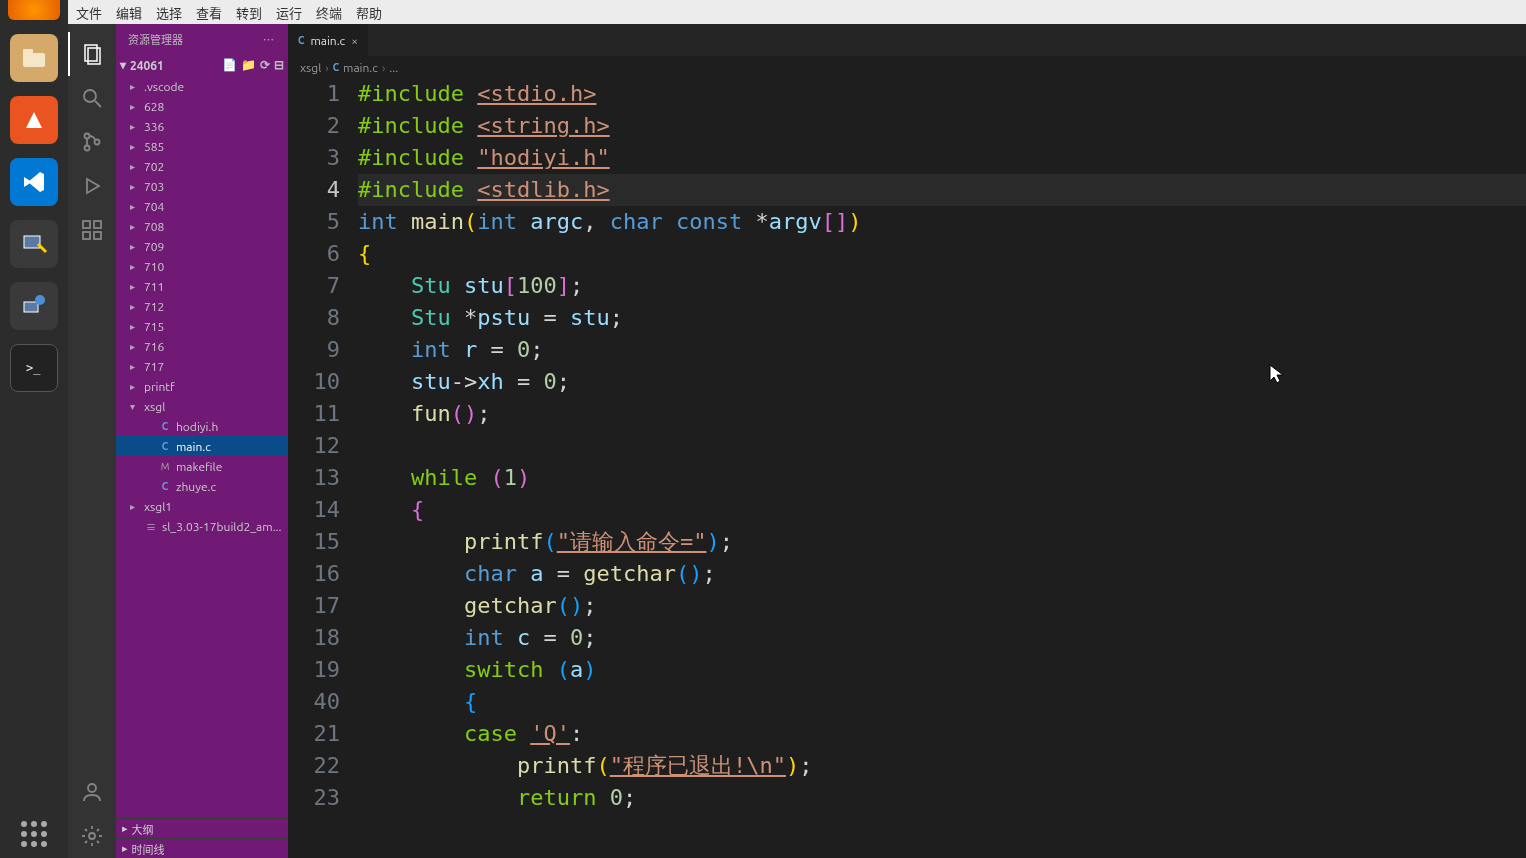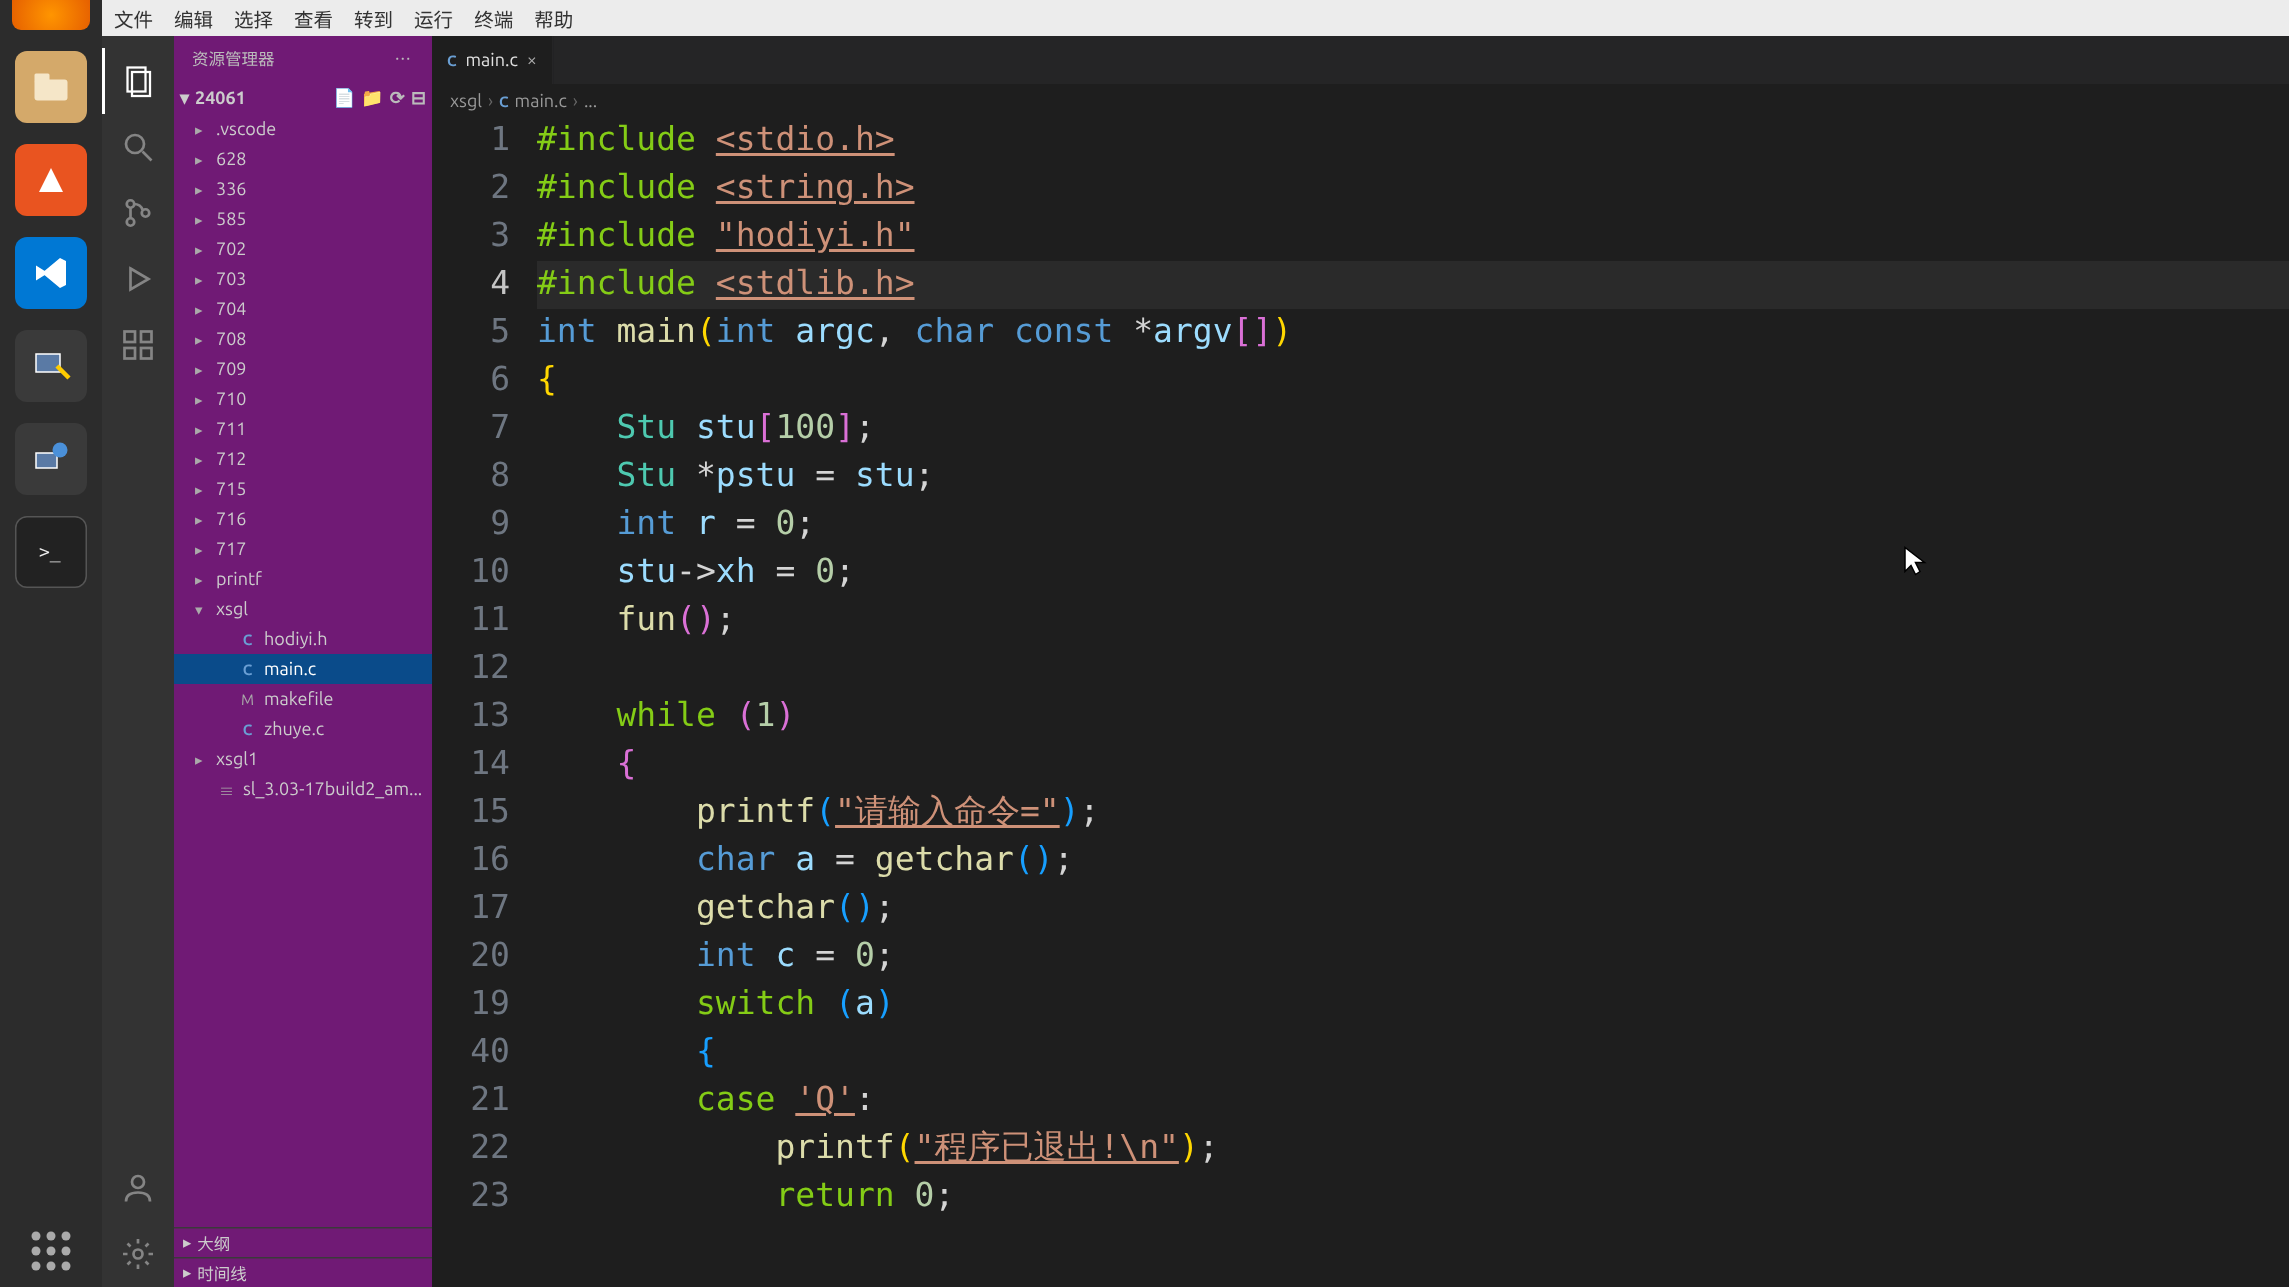--- a/index.html
+++ b/index.html
@@ -491,21 +491,21 @@
             <div class="ln">8</div>
             <div class="ln">9</div>
             <div class="ln">10</div>
             <div class="ln">11</div>
             <div class="ln">12</div>
             <div class="ln">13</div>
             <div class="ln">14</div>
             <div class="ln">15</div>
             <div class="ln">16</div>
             <div class="ln">17</div>
-            <div class="ln">20</div>
+            <div class="ln">18</div>
             <div class="ln">19</div>
             <div class="ln">40</div>
             <div class="ln">21</div>
             <div class="ln">22</div>
             <div class="ln">23</div>
           </div>
         <div class="code" id="code"><div class="line"><span class="tok-keyword">#include</span><span class="tok-punct"> </span><span class="tok-str">&lt;stdio.h&gt;</span></div><div class="line"><span class="tok-keyword">#include</span><span class="tok-punct"> </span><span class="tok-str">&lt;string.h&gt;</span></div><div class="line"><span class="tok-keyword">#include</span><span class="tok-punct"> </span><span class="tok-str">"hodiyi.h"</span></div><div class="line current"><span class="tok-keyword">#include</span><span class="tok-punct"> </span><span class="tok-str">&lt;stdlib.h&gt;</span></div><div class="line"><span class="tok-type">int</span><span class="tok-punct"> </span><span class="tok-func">main</span><span class="tok-paren">(</span><span class="tok-type">int</span><span class="tok-punct"> </span><span class="tok-var">argc</span><span class="tok-punct">, </span><span class="tok-type">char</span><span class="tok-punct"> </span><span class="tok-type">const</span><span class="tok-punct"> *</span><span class="tok-var">argv</span><span class="tok-brace">[]</span><span class="tok-paren">)</span></div><div class="line"><span class="tok-paren">{</span></div><div class="line"><span class="tok-punct">    </span><span class="tok-type2">Stu</span><span class="tok-punct"> </span><span class="tok-var">stu</span><span class="tok-brace">[</span><span class="tok-num">100</span><span class="tok-brace">]</span><span class="tok-punct">;</span></div><div class="line"><span class="tok-punct">    </span><span class="tok-type2">Stu</span><span class="tok-punct"> *</span><span class="tok-var">pstu</span><span class="tok-punct"> = </span><span class="tok-var">stu</span><span class="tok-punct">;</span></div><div class="line"><span class="tok-punct">    </span><span class="tok-type">int</span><span class="tok-punct"> </span><span class="tok-var">r</span><span class="tok-punct"> = </span><span class="tok-num">0</span><span class="tok-punct">;</span></div><div class="line"><span class="tok-punct">    </span><span class="tok-var">stu</span><span class="tok-punct">-&gt;</span><span class="tok-var">xh</span><span class="tok-punct"> = </span><span class="tok-num">0</span><span class="tok-punct">;</span></div><div class="line"><span class="tok-punct">    </span><span class="tok-func">fun</span><span class="tok-brace">()</span><span class="tok-punct">;</span></div><div class="line"></div><div class="line"><span class="tok-punct">    </span><span class="tok-keyword">while</span><span class="tok-punct"> </span><span class="tok-brace">(</span><span class="tok-num">1</span><span class="tok-brace">)</span></div><div class="line"><span class="tok-punct">    </span><span class="tok-brace">{</span></div><div class="line"><span class="tok-punct">        </span><span class="tok-func">printf</span><span class="tok-brace2">(</span><span class="tok-str">"请输入命令="</span><span class="tok-brace2">)</span><span class="tok-punct">;</span></div><div class="line"><span class="tok-punct">        </span><span class="tok-type">char</span><span class="tok-punct"> </span><span class="tok-var">a</span><span class="tok-punct"> = </span><span class="tok-func">getchar</span><span class="tok-brace2">()</span><span class="tok-punct">;</span></div><div class="line"><span class="tok-punct">        </span><span class="tok-func">getchar</span><span class="tok-brace2">()</span><span class="tok-punct">;</span></div><div class="line"><span class="tok-punct">        </span><span class="tok-type">int</span><span class="tok-punct"> </span><span class="tok-var">c</span><span class="tok-punct"> = </span><span class="tok-num">0</span><span class="tok-punct">;</span></div><div class="line"><span class="tok-punct">        </span><span class="tok-keyword">switch</span><span class="tok-punct"> </span><span class="tok-brace2">(</span><span class="tok-var">a</span><span class="tok-brace2">)</span></div><div class="line"><span class="tok-punct">        </span><span class="tok-brace2">{</span></div><div class="line"><span class="tok-punct">        </span><span class="tok-keyword">case</span><span class="tok-punct"> </span><span class="tok-str">'Q'</span><span class="tok-punct">:</span></div><div class="line"><span class="tok-punct">            </span><span class="tok-func">printf</span><span class="tok-paren">(</span><span class="tok-str">"程序已退出!\n"</span><span class="tok-paren">)</span><span class="tok-punct">;</span></div><div class="line"><span class="tok-punct">            </span><span class="tok-keyword">return</span><span class="tok-punct"> </span><span class="tok-num">0</span><span class="tok-punct">;</span></div></div>
         <svg class="cursor-pointer" viewBox="0 0 18 22">
           <path d="M2 2 L2 18 L6 14 L9 20 L12 18 L9 12 L15 12 Z" fill="#fff" stroke="#000" stroke-width="1"></path>
         </svg>

